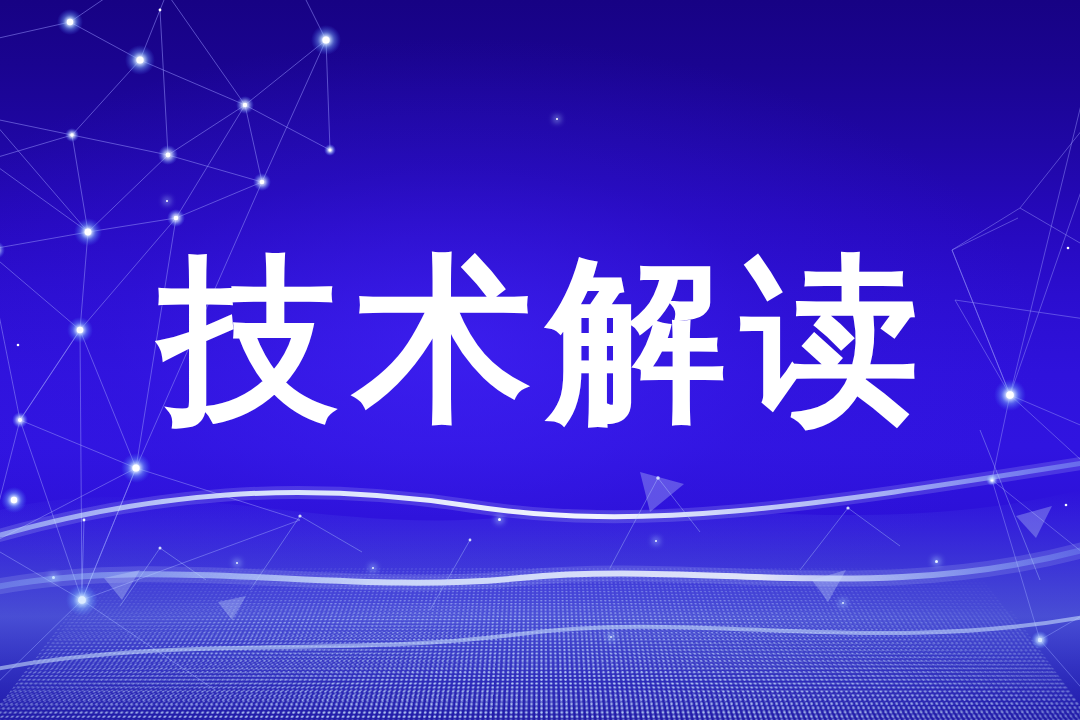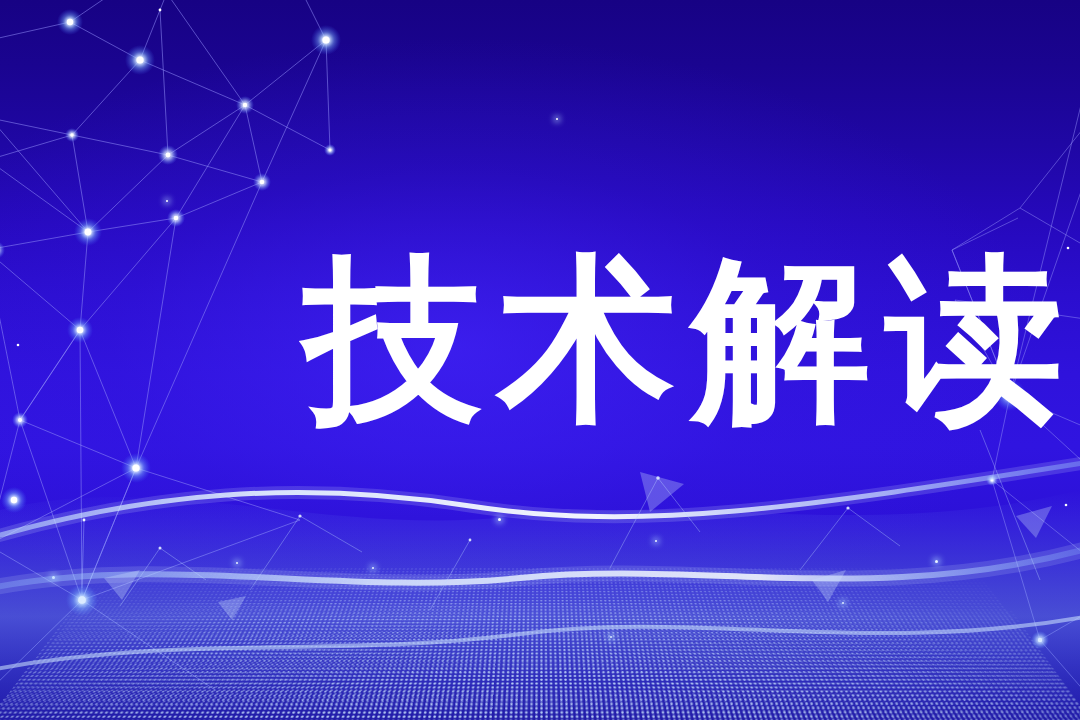--- a/index.html
+++ b/index.html
@@ -89,21 +89,21 @@
       radial-gradient(ellipse 52% 115% at 80% 100%, #000 22%, rgba(0,0,0,0.45) 64%, transparent 100%);
     transform: perspective(520px) rotateX(34deg);
   }
 
   
   .headline-wrap {
     position: absolute;
     left: 0; right: 0;
     top: 248px;
     display: flex;
-    justify-content: flex-end;
+    justify-content: center;
     align-items: center;
     z-index: 30;
   }
   .headline {
     color: #ffffff;
     font-size: 178px;
     line-height: 1.03;
     font-weight: 700;
     letter-spacing: 16px;
     padding-left: 16px;

